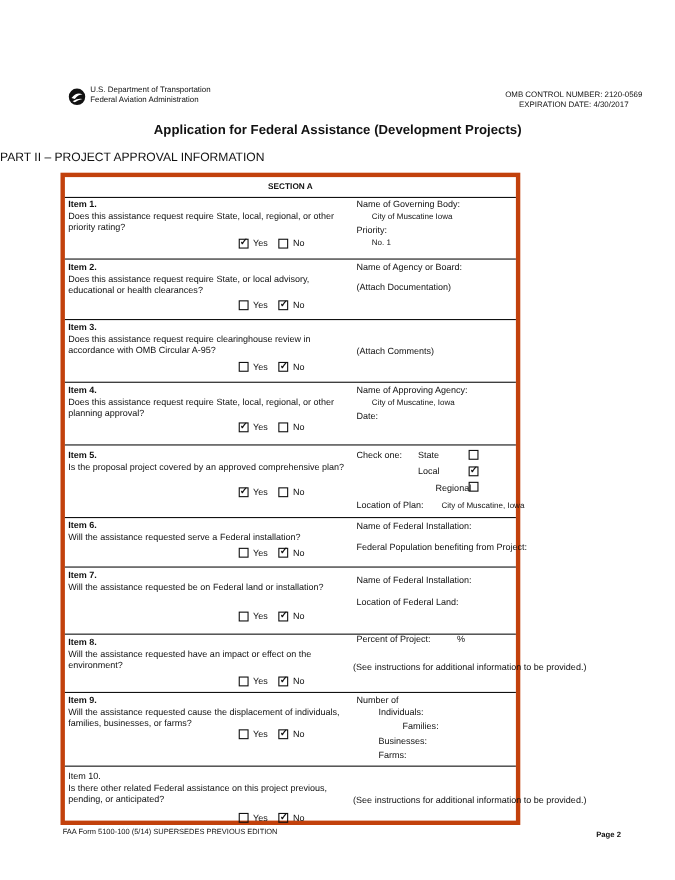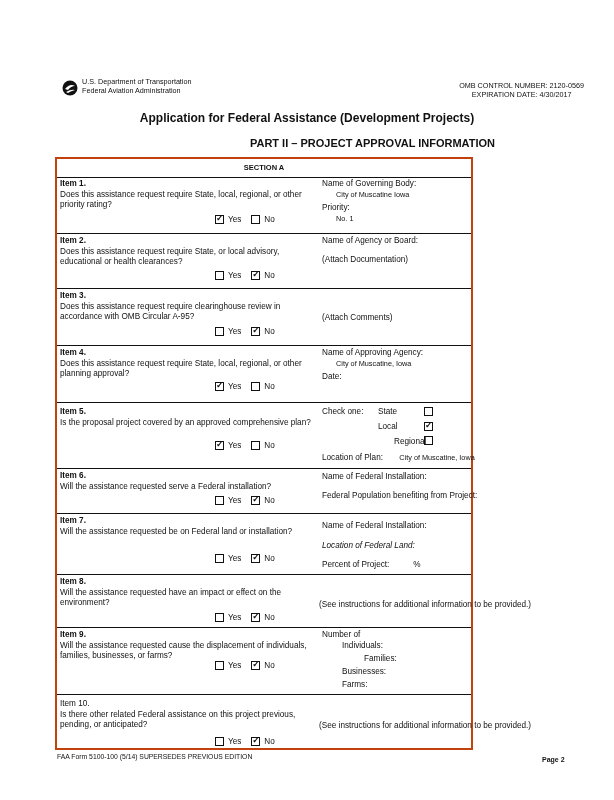--- a/index.html
+++ b/index.html
@@ -5,23 +5,23 @@
     html, body { margin: 0; padding: 0; background: #ffffff; }
     body {
       width: 614px; height: 800px; position: relative; overflow: hidden;
       font-family: "Liberation Sans", sans-serif; color: #111;
     }
     .abs { position: absolute; }
     .agency-logo { left: 62px; top: 80px; width: 16px; height: 16px; }
     .agency-text { left: 82px; top: 78px; font-size: 7.2px; line-height: 8.5px; }
     .omb { right: 30px; top: 82px; font-size: 7.2px; line-height: 8.5px; text-align: center; }
     .title { left: 0; width: 614px; top: 111px; text-align: center; font-size: 12px; font-weight: bold; }
-    .part { left: 0; width: 495px; top: 137px; text-align: right; font-size: 11px; font-weight: bold; }
-
-    .frame { left: 55px; top: 157px; width: 418px; height: 593px; border: 2px solid #c2410c; box-sizing: border-box; }
+    .part { left: 0; width: 495px; top: 137px; text-align: left; font-size: 11px; font-weight: normal; }
+
+    .frame { left: 55px; top: 157px; width: 418px; height: 593px; border: 4px solid #c2410c; box-sizing: border-box; }
     .section-head { position: absolute; left: 0; top: 0; width: 100%; height: 18px; border-bottom: 1px solid #111;
       text-align: center; font-size: 7.5px; font-weight: bold; line-height: 18px; }
 
     .row { position: absolute; left: 0; width: 100%; border-bottom: 1px solid #111; box-sizing: border-box; }
     .row:last-child { border-bottom: none; }
     .q { position: absolute; left: 3px; top: 2px; width: 262px; font-size: 8.2px; line-height: 10.5px; }
     .q .item { font-weight: bold; display: block; }
     .yn { position: absolute; font-size: 8.2px; display: flex; align-items: center; gap: 4px; }
     .cb { display: inline-block; width: 9px; height: 9px; border: 1px solid #111; position: relative; box-sizing: border-box; }
     .cb.checked::after { content: "\2713"; position: absolute; left: 0px; top: -3px; font-size: 9px; font-weight: bold; }
@@ -170,21 +170,21 @@
       <span>Will the assistance requested be on Federal land or installation?</span>
     </div>
     <div class="yn" style="left:158px;top:40px;">
       <span class="cb"></span>
         <span class="lbl">Yes</span>
       <span class="cb checked"></span>
         <span class="lbl">No</span>
     </div>
     <div class="right" style="top:7px;">
       <span class="line" style="margin-bottom:9px;">Name of Federal Installation:</span>
-      <span class="line" style="margin-bottom:9px;font-style:italic;">Location of Federal Land:</span>
+      <span class="line" style="margin-bottom:24px;">Location of Federal Land:</span>
       <span class="line"><span>Percent of Project:</span><span style="margin-left:24px;">%</span></span>
     </div>
   </div>
 
   <div class="row" style="top:416px;height:53px;">
     <div class="q">
       <span class="item">Item 8.</span>
       <span>Will the assistance requested have an impact or effect on the environment?</span>
     </div>
     <div class="yn" style="left:158px;top:38px;">

